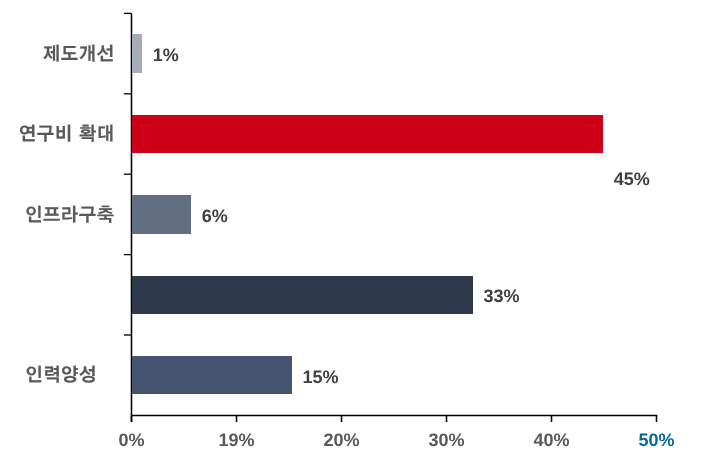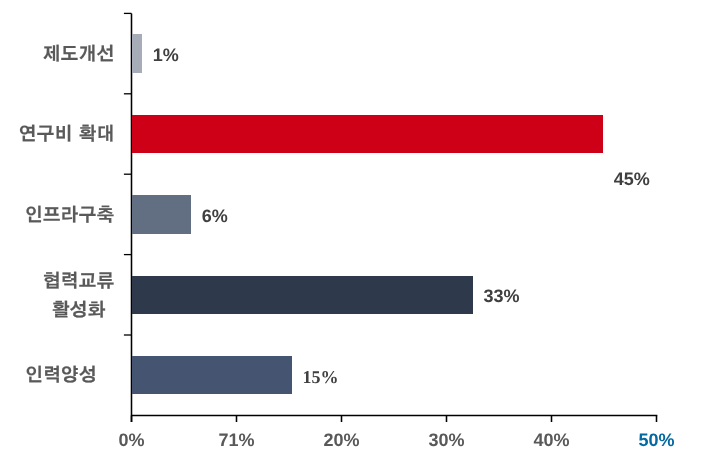--- a/index.html
+++ b/index.html
@@ -47,34 +47,30 @@
 
   <div class="cat-label" id="cat-1" style="color: rgb(89, 89, 89); left: 42.6812px; top: 39.8531px;">
     <span class="ln">제도개선</span>
   </div>
   <div class="cat-label" id="cat-2" style="color: rgb(89, 89, 89); left: 18.5406px; top: 120.253px;">
     <span class="ln">연구비 확대</span>
   </div>
   <div class="cat-label" id="cat-3" style="color: rgb(89, 89, 89); left: 24.7437px; top: 200.653px;">
     <span class="ln">인프라구축</span>
   </div>
-  <div class="cat-label" id="cat-4" style="color: rgb(89, 89, 89); left: 42.6812px; top: 266.506px;">
-    <span class="ln">협력교류</span>
-    <span class="ln">활성화</span>
-  </div>
   <div class="cat-label" id="cat-5" style="color: rgb(89, 89, 89); left: 25px; top: 361.453px;">
     <span class="ln">인력양성</span>
   </div>
 
   <div class="data-label" id="dlab-1" style="color: rgb(64, 64, 64); left: 152.8px; top: 44.9px;">1%</div>
   <div class="data-label" id="dlab-2" style="color: rgb(64, 64, 64); left: 613.75px; top: 125.3px; margin-top: 44px;">45%</div>
   <div class="data-label" id="dlab-3" style="color: rgb(64, 64, 64); left: 201.625px; top: 205.7px;">6%</div>
   <div class="data-label" id="dlab-4" style="color: rgb(64, 64, 64); left: 483.55px; top: 286.1px;">33%</div>
-  <div class="data-label" id="dlab-5" style="color: rgb(64, 64, 64); left: 302.425px; top: 366.5px; font-family: Liberation Serif, serif;">15%</div>
+  <div class="data-label" id="dlab-5" style="color: rgb(64, 64, 64); left: 302.425px; top: 366.5px;">15%</div>
 
   <div class="x-tick-label" id="xlab-1" style="color: rgb(89, 89, 89); left: 118.492px; top: 430.4px;">0%</div>
-  <div class="x-tick-label" id="xlab-2" style="color: rgb(89, 89, 89); left: 218.484px; top: 430.4px;">71%</div>
+  <div class="x-tick-label" id="xlab-2" style="color: rgb(89, 89, 89); left: 218.484px; top: 430.4px;">19%</div>
   <div class="x-tick-label" id="xlab-3" style="color: rgb(89, 89, 89); left: 323.484px; top: 430.4px; text-align: center;">20%</div>
   <div class="x-tick-label" id="xlab-4" style="color: rgb(89, 89, 89); left: 428.484px; top: 430.4px;">30%</div>
   <div class="x-tick-label" id="xlab-5" style="color: rgb(89, 89, 89); left: 533.484px; top: 430.4px;">40%</div>
   <div class="x-tick-label" id="xlab-6" style="color: #0369a1; left: 638.484px; top: 430.4px;">50%</div>
 
 </div>
 
 </body></html>

